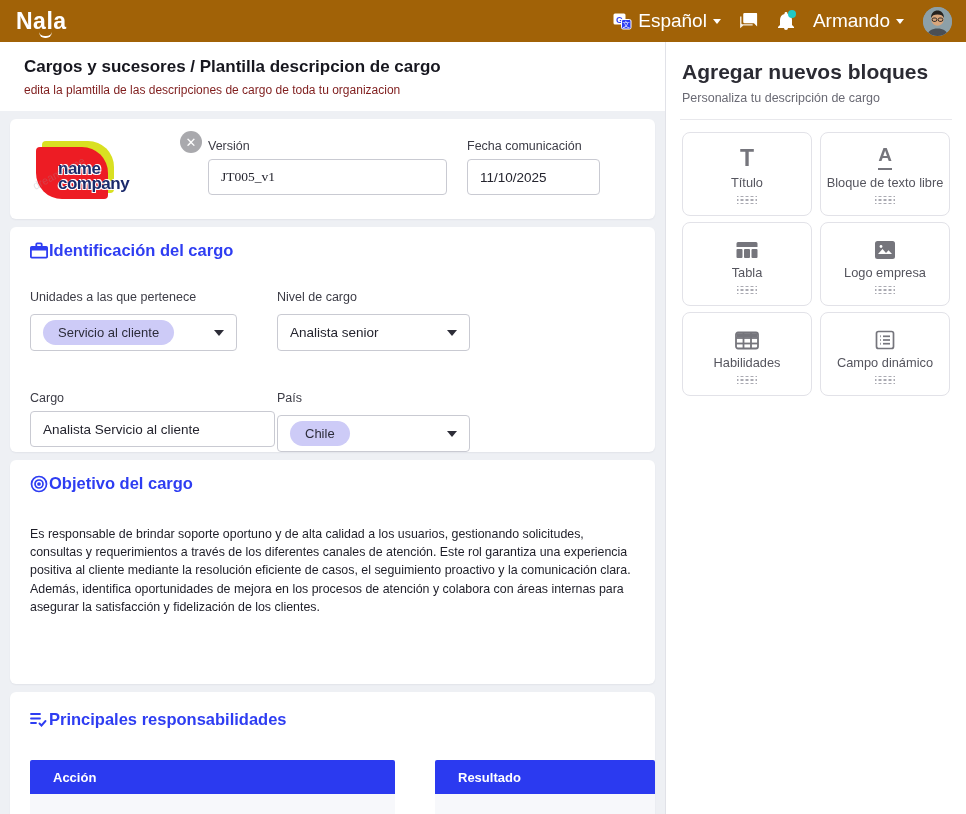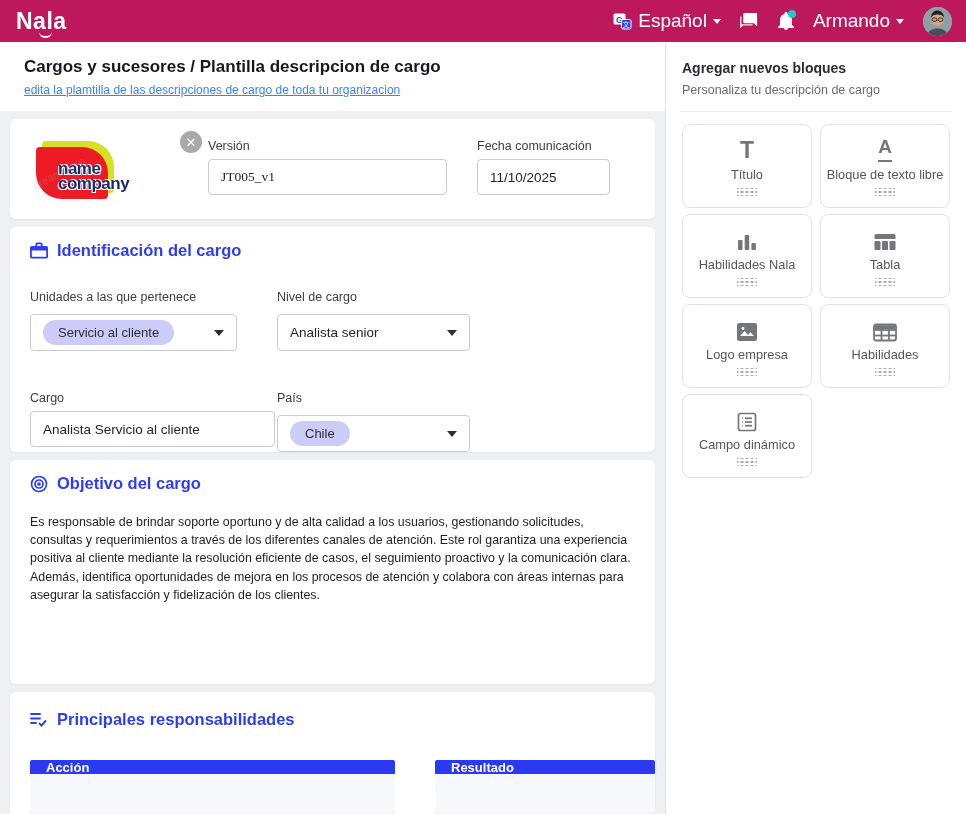--- a/index.html
+++ b/index.html
@@ -1,20 +1,20 @@
 <!DOCTYPE html>
 <html><head>
 <meta charset="utf-8">
 <style>
   * { margin:0; padding:0; box-sizing:border-box; }
   html,body { width:966px; height:814px; overflow:hidden; background:#eef0f4;
               font-family:"Liberation Sans","DejaVu Sans",sans-serif; }
 
   
-  .navbar { height:42px; background:#be185d; display:flex; align-items:center;
+  .navbar { height:42px; background:#a16207; display:flex; align-items:center;
             justify-content:space-between; padding:0 14px 0 16px; }
   .brand { position:relative; color:#fff; font-size:23px; font-weight:800; letter-spacing:.5px; }
   .brand-smile { position:absolute; left:23px; bottom:-3px; width:13px; height:6px;
                  border-bottom:2.5px solid #fff; border-radius:0 0 12px 12px; }
   .nav-right { display:flex; align-items:center; gap:19px; color:#fff; }
   .nav-item { display:flex; align-items:center; gap:6px; cursor:pointer; }
   .nav-label { font-size:19px; color:#fff; }
   .caret-down { width:0; height:0; border-left:4.5px solid transparent;
                 border-right:4.5px solid transparent; border-top:5px solid #fff; }
   .icon-btn { position:relative; display:flex; align-items:center; }
@@ -22,77 +22,77 @@
                border-radius:50%; background:#1fc9c5; }
   .avatar { width:29px; height:29px; border-radius:50%; overflow:hidden; background:#87959d; }
 
   
   .content { display:flex; height:772px; }
   .main-col { width:666px; background:#eef0f4; border-right:1px solid #e1e2e8; }
   .sidebar  { flex:1; background:#fff; padding:18px 16px 0 16px; }
 
   .page-header { background:#fff; padding:15px 24px 14px 24px; }
   .page-title { font-size:17px; font-weight:bold; color:#17171f; }
-  .page-subtitle { font-size:12px; color:#3b82f6; margin-top:6px;text-decoration:underline; }
+  .page-subtitle { font-size:12px; color:#7f1d1d; margin-top:6px; }
 
   .card { background:#fff; border-radius:6px; margin:8px 10px 0 10px;
           box-shadow:0 1px 2px rgba(30,30,60,.06); padding:0 20px; position:relative; }
 
   
   .card-logo { height:100px; display:flex; align-items:flex-start; padding-top:14px; }
   .logo-wrap { position:relative; width:148px; height:72px; margin-top:6px; }
   .logo-shape-y { position:absolute; left:12px; top:2px; width:72px; height:52px;
                   background:#d9e021; border-radius:4px 26px 4px 26px; }
   .logo-shape-r { position:absolute; left:6px; top:8px; width:72px; height:52px;
                   background:#ed1c24; border-radius:4px 26px 4px 26px; }
   .logo-text { position:absolute; left:28px; top:22px; color:#1b2a6b; font-weight:800;
                font-size:17px; line-height:15px; letter-spacing:-.5px;
                text-shadow:1px 1px 0 #fff, -1px 1px 0 #fff, 1px -1px 0 #fff; }
   .watermark { position:absolute; left:0px; top:28px; font-size:11px; color:#9a9aa2;
                opacity:.28; transform:rotate(-28deg); pointer-events:none; }
   .logo-close { position:absolute; right:-24px; top:-8px; width:22px; height:22px; border-radius:50%;
                 background:#a9a9ad; color:#fff; font-size:13px; display:flex; align-items:center;
                 justify-content:center; cursor:pointer; border:none; }
-  .fields-row { display:flex; gap:30px; margin-left:30px; margin-top:6px; }
+  .fields-row { display:flex; gap:20px; margin-left:30px; margin-top:6px; }
   .field label { display:block; font-size:12.5px; color:#3c3c46; margin-bottom:6px; }
   .text-input { height:36px; border:1px solid #c9cad2; border-radius:4px; font-size:13.5px;
                 color:#24242e; padding:0 12px; font-family:inherit; background:#fff; }
   .w-version { width:239px;font-family:Liberation Serif, serif; }
   .w-date { width:133px; }
 
   
-  .section-title { display:flex; align-items:center; gap:9px; color:#2e3df2;
+  .section-title { display:flex; align-items:center; gap:1px; color:#2e3df2;
                    font-size:16.5px; font-weight:bold; }
   .card-ident { height:225px; padding-top:14px; }
   .grid-fields { display:grid; grid-template-columns:207px 193px; column-gap:11px;
                  row-gap:16px; margin-top:30px;gap:40px; }
   .select-box { height:37px; border:1px solid #c9cad2; border-radius:4px; display:flex;
                 align-items:center; padding:0 12px; justify-content:space-between;
                 cursor:pointer; background:#fff;margin-top:10px; }
   .select-value { font-size:13.5px; color:#24242e; }
   .chip { background:#cdcbf7; color:#2c2c3a; font-size:13px; padding:5px 15px;
           border-radius:14px; cursor:pointer; }
   .sel-caret { width:0; height:0; border-left:5px solid transparent;
                border-right:5px solid transparent; border-top:6px solid #2d2d38; }
 
   .card-objective { height:224px; padding-top:14px; }
-  .objective-text { margin-top:20px; max-width:608px; font-size:12.4px; line-height:1.47;
+  .objective-text { margin-top:32px; max-width:608px; font-size:12.4px; line-height:1.47;
                     color:#1e1e28; }
 
   .card-resp { height:170px; padding-top:18px; }
   .resp-table { display:flex; gap:40px; margin-top:31px; margin-right:-20px; overflow:hidden; }
   .resp-col1 { width:365px; flex:none; }
   .resp-col2 { flex:1; }
   .th-bar { background:#2b3af0; color:#fff; font-size:13px; font-weight:bold;
-            height:14px; display:flex; align-items:center; padding:0 16px;
+            height:34px; display:flex; align-items:center; padding:0 23px;
             border-radius:2px 2px 0 0; }
   .td-row { height:40px; background:#f7f8fb; border-bottom:1px solid #ececf1; }
 
   
-  .sb-title { font-size:14px; font-weight:bold; color:#2b2b33; }
+  .sb-title { font-size:21px; font-weight:bold; color:#2b2b33; }
   .sb-subtitle { font-size:12.5px; color:#6a6a74; margin-top:7px; }
   .sb-divider { height:1px; background:#e8e8ec; margin:14px -2px 12px -2px; }
   .block-grid { display:grid; grid-template-columns:1fr 1fr; gap:6px 8px; }
   .block-card { background:#fff; border:1px solid #e2e2e8; border-radius:8px; height:84px;
                 display:flex; flex-direction:column; align-items:center; justify-content:center;
                 gap:5px; cursor:grab; }
   .block-icon { height:26px; display:flex; align-items:flex-end; justify-content:center;
                 color:#75757c; }
   .block-label { font-size:12.8px; color:#55555e; }
   .glyph { font-size:23px; font-weight:bold; color:#75757c; line-height:24px; }
@@ -276,31 +276,20 @@
         <span class="block-label">Título</span>
         <span class="dots"></span>
       </div>
 
       <div class="block-card">
         <span class="block-icon glyph glyph-underline">A</span>
         <span class="block-label">Bloque de texto libre</span>
         <span class="dots"></span>
       </div>
 
-      <div class="block-card">
-        <span class="block-icon">
-          <svg width="22" height="20" viewBox="0 0 22 20" fill="#75757c">
-            <rect x="2" y="8" width="4.5" height="10" rx="1"></rect>
-            <rect x="8.7" y="3" width="4.5" height="15" rx="1"></rect>
-            <rect x="15.4" y="11" width="4.5" height="7" rx="1"></rect>
-          </svg>
-        </span>
-        <span class="block-label">Habilidades Nala</span>
-        <span class="dots"></span>
-      </div>
 
       <div class="block-card">
         <span class="block-icon">
           <svg width="22" height="20" viewBox="0 0 22 20" fill="#75757c">
             <path d="M2 2h18a1.5 1.5 0 0 1 1.5 1.5V7H.5V3.5A1.5 1.5 0 0 1 2 2z"></path>
             <rect x="0.5" y="9" width="6" height="9" rx="1"></rect>
             <rect x="8" y="9" width="6" height="9" rx="1"></rect>
             <rect x="15.5" y="9" width="6" height="9" rx="1"></rect>
           </svg>
         </span>

